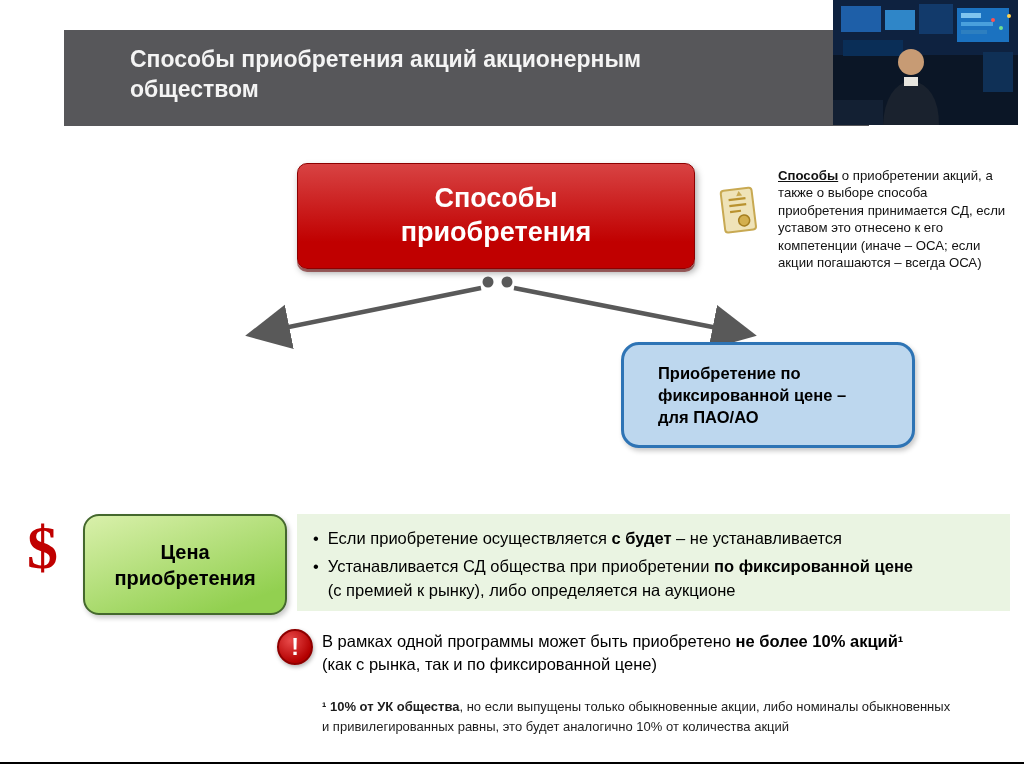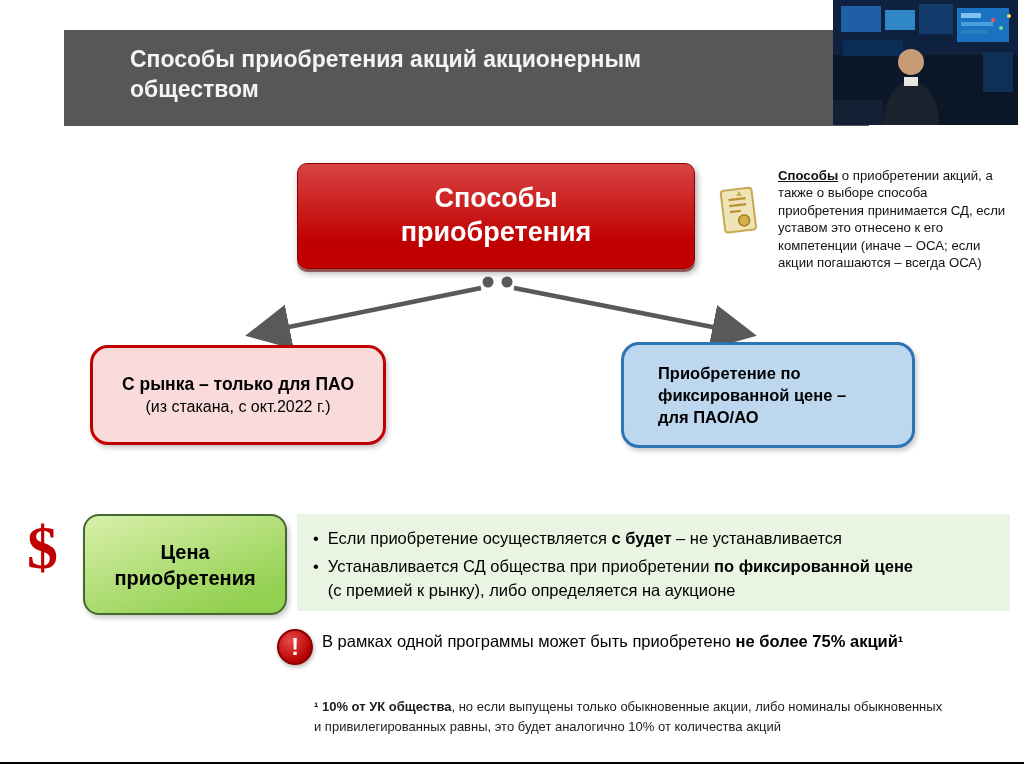--- a/index.html
+++ b/index.html
@@ -87,21 +87,21 @@
     border-radius:50%;
     background:radial-gradient(circle at 35% 30%, #e84a4a, #b40000 72%);
     border:2px solid #8d0000; box-sizing:border-box;
     display:flex; align-items:center; justify-content:center;
     color:#fff; font-size:23px; font-weight:bold;
     box-shadow:1px 2px 4px rgba(0,0,0,.3);
   }
   .warning-text { position:absolute; left:322px; top:630px; width:670px; font-size:16.5px; line-height:1.42; }
 
   
-  .footnote { position:absolute; left:314px; top:697px; width:635px; font-size:13px; line-height:1.55; color:#1c1c1c; }
+  .footnote { position:absolute; left:322px; top:697px; width:635px; font-size:13px; line-height:1.55; color:#1c1c1c; }
 
   .bottom-line { position:absolute; left:0; right:0; bottom:3px; height:2px; background:#000; }
   b { font-weight:bold; }
 </style>
 </head>
 <body>
 
 <div class="slide">
 
   <div class="header">
@@ -154,24 +154,20 @@
       <marker id="ah" markerWidth="11" markerHeight="11" refX="8" refY="5" orient="auto">
         <path d="M0,0 L10,5 L0,10 z" fill="#595959"></path>
       </marker>
     </defs>
     <circle cx="288" cy="10" r="5.5" fill="#595959"></circle>
     <circle cx="307" cy="10" r="5.5" fill="#595959"></circle>
     <line x1="281" y1="16" x2="54" y2="62" stroke="#595959" stroke-width="4.5" marker-end="url(#ah)"></line>
     <line x1="314" y1="16" x2="548" y2="62" stroke="#595959" stroke-width="4.5" marker-end="url(#ah)"></line>
   </svg>
 
-  <div class="box-market">
-    <div class="box-market-title">С рынка – только для ПАО</div>
-    <div class="box-market-sub">(из стакана, с окт.2022 г.)</div>
-  </div>
 
   <div class="box-fixed">
     <span class="box-fixed-title">Приобретение по фиксированной цене – для ПАО/АО</span>
   </div>
 
   <div class="dollar">$</div>
   <div class="price-box">
     <span class="price-label">Цена приобретения</span>
   </div>
   <div class="bullets-panel">
@@ -182,21 +178,21 @@
     <div class="bullet">
       <span class="bdot">•</span>
       <span class="btext"><span>Устанавливается СД общества при приобретении </span><b>по фиксированной цене</b><span class="block">(с премией к рынку), либо определяется на аукционе</span></span>
     </div>
   </div>
 
   <div class="warn-icon">
     <span>!</span>
   </div>
   <div class="warning-text">
-    <span>В рамках одной программы может быть приобретено </span><b>не более 75% акций¹</b>
+    <span>В рамках одной программы может быть приобретено </span><b>не более 10% акций¹</b><span class="block">(как с рынка, так и по фиксированной цене)</span>
   </div>
 
   <div class="footnote">
     <b>¹ 10% от УК общества</b><span>, но если выпущены только обыкновенные акции, либо номиналы обыкновенных и привилегированных равны, это будет аналогично 10% от количества акций</span>
   </div>
 
   <div class="bottom-line"></div>
 </div>
 
 </body></html>

